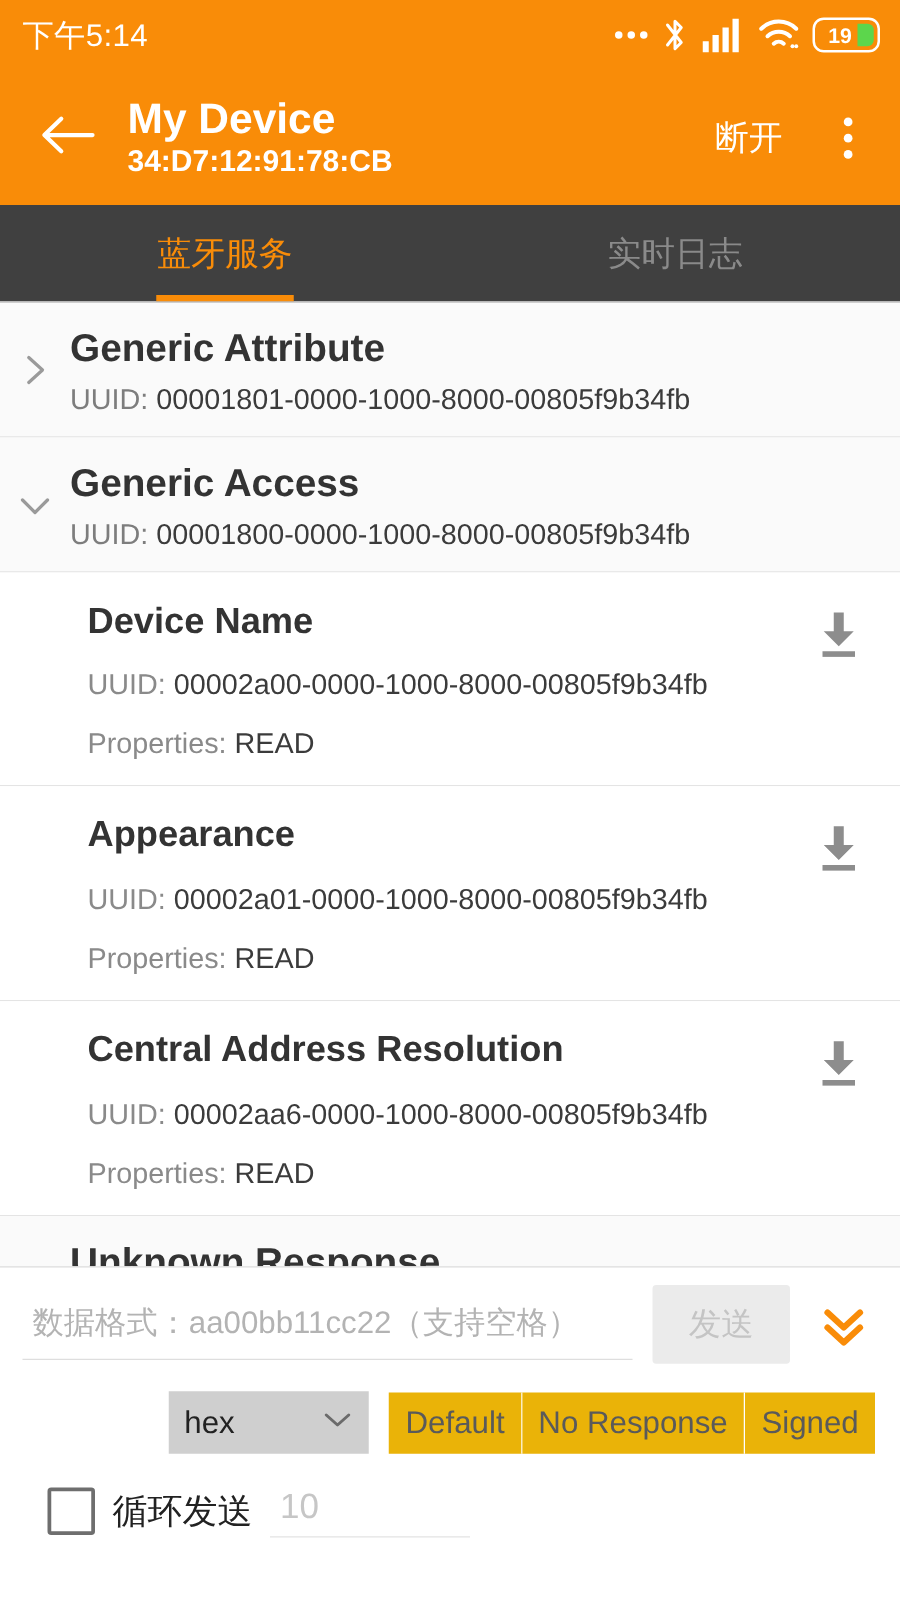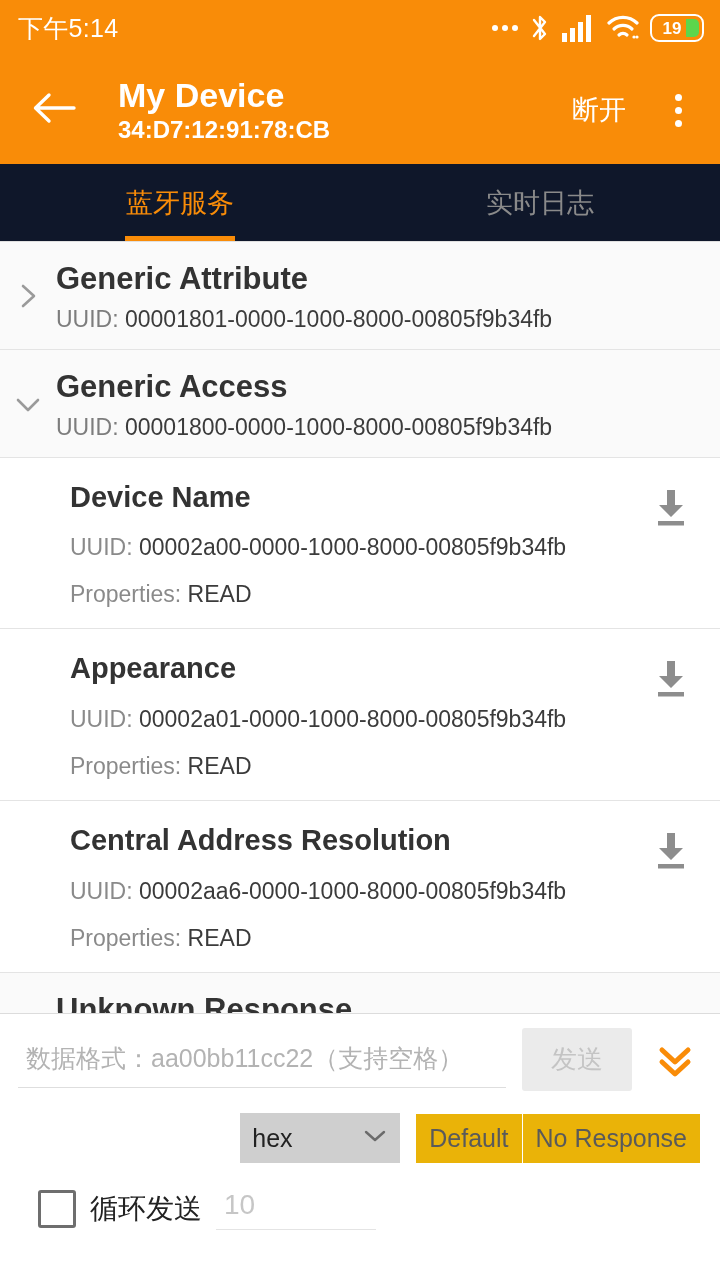--- a/index.html
+++ b/index.html
@@ -30,31 +30,31 @@
     background:#5CD64C; border-radius:0 5px 5px 0; }
   .battery .num { color:#fff; font-size:17px; font-weight:bold; width:100%;
     text-align:center; padding-right:10px; line-height:1; z-index:2; }
 
   
   .appbar {
     height:108px; background:#F98C08;
     display:flex; align-items:center; padding:0 22px 0 26px;
   }
   .back-btn { width:56px; height:56px; display:flex; align-items:center; justify-content:center; }
-  .titles { margin-left:36px; display:flex; flex-direction:column; justify-content:flex-end; }
+  .titles { margin-left:20px; display:flex; flex-direction:column; justify-content:flex-end; }
   .title-main { color:#fff; font-size:34px; font-weight:bold; line-height:1.12; }
   .title-sub { color:#fff; font-size:24px; font-weight:bold; line-height:1.2; margin-top:2px; }
   .appbar-actions { margin-left:auto; display:flex; align-items:center; gap:26px; }
   .disconnect-btn { color:#fff; font-size:27px; padding:8px 6px; }
   .overflow-btn { width:40px; height:56px; display:flex; flex-direction:column;
     align-items:center; justify-content:center; gap:6px; }
   .overflow-btn i { width:7px; height:7px; border-radius:50%; background:#fff; display:block; }
 
   
-  .tabs { height:78px; background:#0f172a; display:flex; align-items:stretch;
+  .tabs { height:78px; background:#404040; display:flex; align-items:stretch;
     border-bottom:1px solid #e0e0e0; }
   .tab { flex:1; display:flex; align-items:center; justify-content:center;
     position:relative; font-size:27px; color:#8a8a8a; }
   .tab.active { color:#F98C08; }
   .tab.active::after { content:""; position:absolute; left:50%; transform:translateX(-50%);
     bottom:0; width:110px; height:5px; background:#F98C08; }
 
   
   .list { position:absolute; top:242px; left:0; right:0; bottom:0; overflow:hidden; }
   .service-row { background:#FAFAFA; padding:18px 0 16px 0; position:relative;
@@ -263,20 +263,21 @@
       <span class="val">hex</span>
       <span class="caret">
         <svg width="26" height="18" viewBox="0 0 26 18">
             <path d="M4 5 L13 13 L22 5" fill="none" stroke="#6b6b6b" stroke-width="2.4" stroke-linecap="round" stroke-linejoin="round"></path>
           </svg>
       </span>
     </div>
     <div class="seg">
       <span class="seg-item">Default</span>
       <span class="seg-item">No Response</span>
+      <span class="seg-item">Signed</span>
     </div>
   </div>
 
   <div class="loop-row">
     <span class="cbox"></span>
     <span class="loop-label">循环发送</span>
     <input class="delay-input" type="text" placeholder="10" style="">
   </div>
 
 </div>

